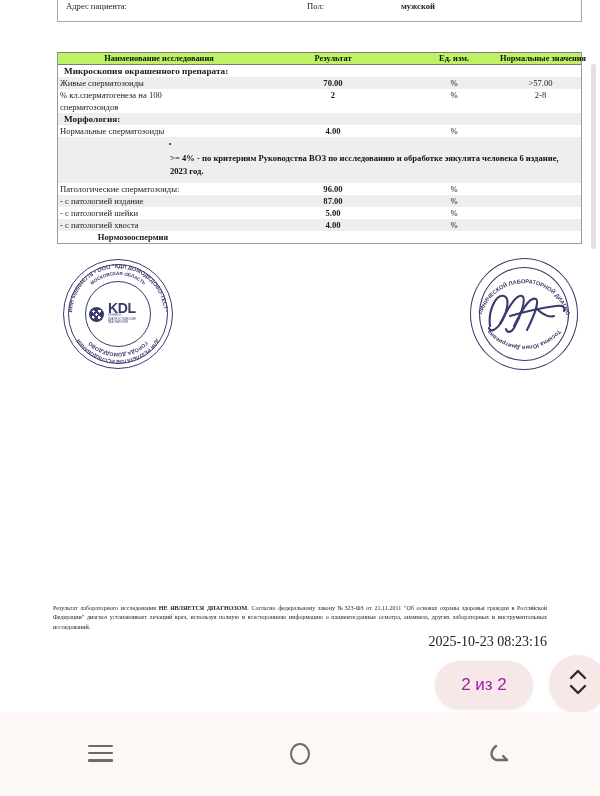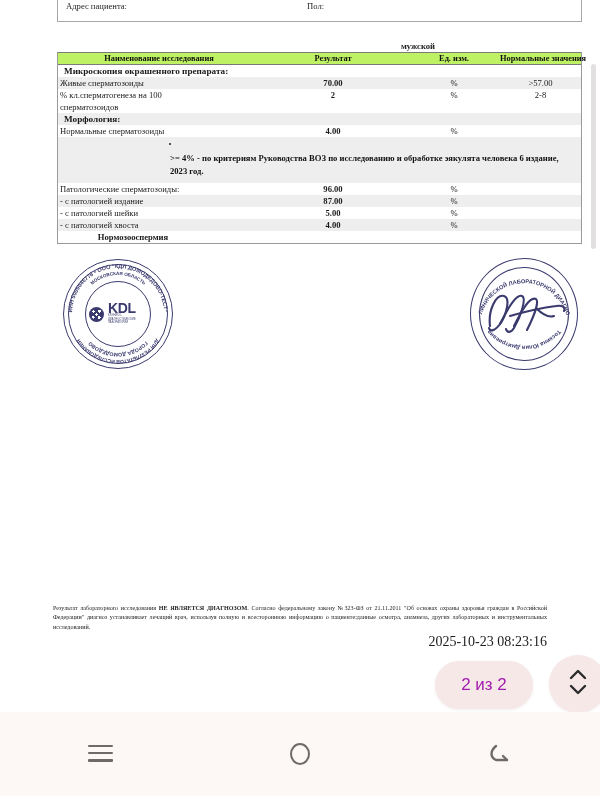--- a/index.html
+++ b/index.html
@@ -46,21 +46,21 @@
     background: #fff;
   }
   .pat-row {
     position: absolute;
     width: 100%;
     height: 17px;
     font-size: 8.6px;
     color: #1c1c1c;
   }
   .pat-label  { position: absolute; }
-  .pat-value  { position: absolute; font-weight: bold; margin-top: 40px; }
+  .pat-value  { position: absolute; font-weight: bold; }
 
   
   #results-table {
     position: absolute;
     left: 57px;
     top: 52px;
     width: 525px;
     border-left: 1px solid #9a9a9a;
     border-right: 1px solid #9a9a9a;
     border-bottom: 1px solid #9a9a9a;

